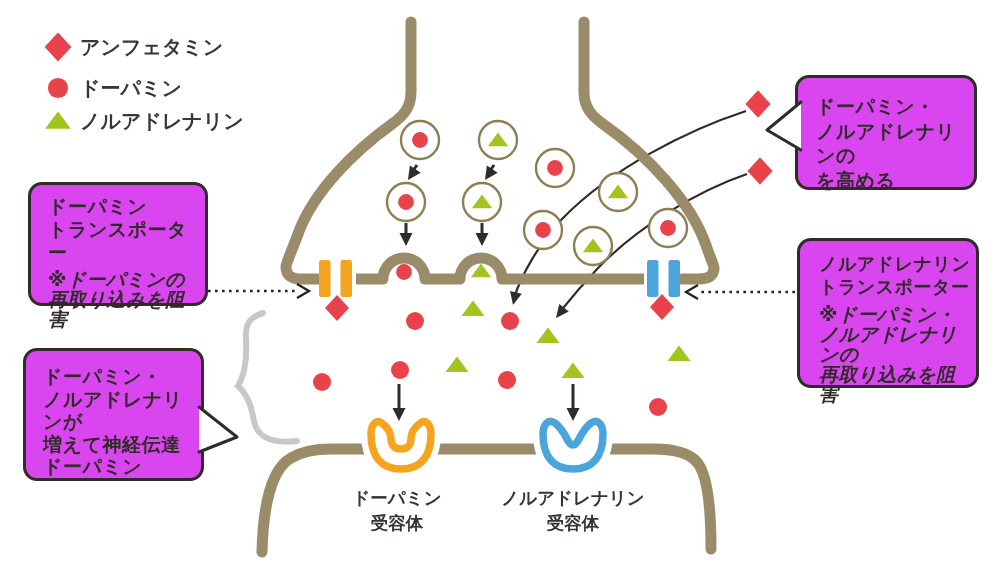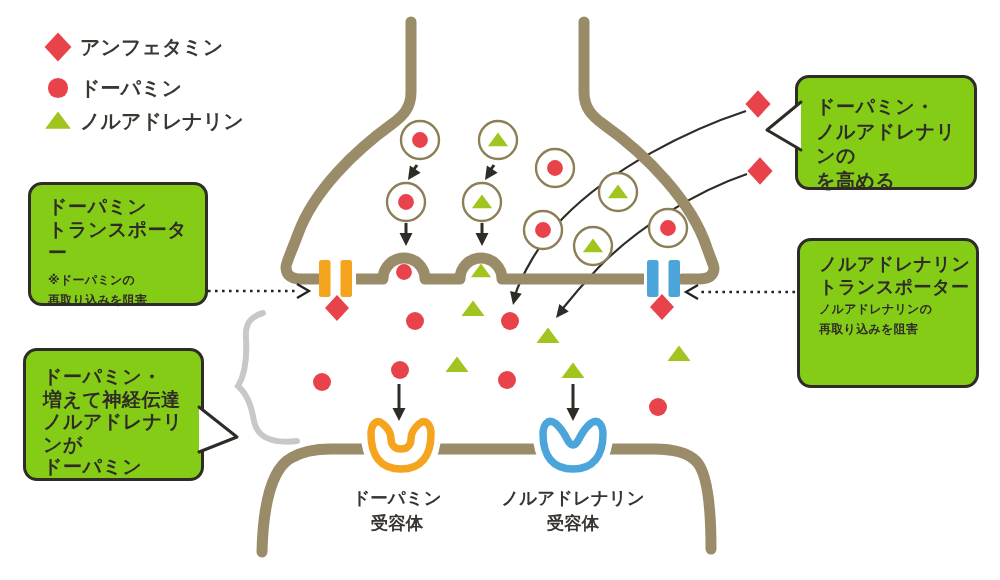--- a/index.html
+++ b/index.html
@@ -2,26 +2,26 @@
 <html style="--ink: #2f2b27; --tan: #9b8c69; --olive: #8c7f55; --red: #e8434b; --green: #a1c41e; --orange: #f4a41d; --blue: #4ba5da; --gray: #c8c8c8;"><head>
 <meta charset="utf-8">
 <style>
   :root{
     --ink:#2f2b27; --tan:#9b8c69; --olive:#8c7f55; --red:#e8434b;
     --green:#a1c41e; --orange:#f4a41d; --blue:#4ba5da; --gray:#c8c8c8;
   }
   html,body{margin:0;padding:0;background:#fff;}
   .stage{position:relative;width:1000px;height:580px;background:#fff;overflow:hidden;
          font-family:"Liberation Sans","DejaVu Sans",sans-serif;color:var(--ink);}
-  .box{position:absolute;background:#84cc16;border:3px solid var(--ink);border-radius:14px;
+  .box{position:absolute;background:#d946ef;border:3px solid var(--ink);border-radius:14px;
        box-sizing:border-box;z-index:1;}
   .bt{font-size:19px;line-height:23px;font-weight:700;letter-spacing:.5px;}
   .bt24{font-size:19px;line-height:24.5px;font-weight:700;letter-spacing:.5px;}
   .bt22{font-size:19px;line-height:22.5px;font-weight:700;letter-spacing:.5px;}
-  .bn{font-size:12px;line-height:20px;font-weight:700;letter-spacing:.3px;}
+  .bn{font-size:19px;line-height:20px;font-weight:700;letter-spacing:.3px;font-style:italic;}
   .gap{margin-top:6px;}
   svg.overlay{position:absolute;left:0;top:0;z-index:2;pointer-events:none;}
   .legend-label{position:absolute;z-index:3;font-size:20px;line-height:25px;font-weight:600;color:#3a3631;}
   .rlabel{position:absolute;z-index:3;text-align:center;font-size:17.5px;line-height:25px;
           font-weight:600;color:#38342f;}
 </style>
 </head>
 <body>
 
 <div class="stage">
@@ -32,34 +32,35 @@
 
   <div class="box" style="left:28px;top:182px;width:180px;height:124px;padding:10px 6px 0 17px;">
     <div class="bt">ドーパミン</div>
     <div class="bt">トランスポーター</div>
     <div class="bn gap">※ドーパミンの</div>
     <div class="bn">再取り込みを阻害</div>
   </div>
 
   <div class="box" style="left:23px;top:348px;width:181px;height:133px;padding:15px 6px 0 17px;">
     <div class="bt22">ドーパミン・</div>
+    <div class="bt22">ノルアドレナリンが</div>
     <div class="bt22">増えて神経伝達</div>
-    <div class="bt22">ノルアドレナリンが</div>
     <div class="bt22">ドーパミン</div>
   </div>
 
   <div class="box" style="left:795px;top:75px;width:182px;height:115px;padding:17px 6px 0 18px;">
     <div class="bt24">ドーパミン・</div>
     <div class="bt24">ノルアドレナリンの</div>
     <div class="bt24">を高める</div>
   </div>
 
   <div class="box" style="left:797px;top:238px;width:182px;height:150px;padding:12px 4px 0 19px;">
     <div class="bt" style="font-size:18px;">ノルアドレナリン</div>
     <div class="bt" style="font-size:18px;">トランスポーター</div>
+    <div class="bn gap">※ドーパミン・</div>
     <div class="bn">ノルアドレナリンの</div>
     <div class="bn">再取り込みを阻害</div>
   </div>
 
   <div class="rlabel" style="left:312px;top:486px;width:170px;">
     <div>ドーパミン</div>
     <div>受容体</div>
   </div>
   <div class="rlabel" style="left:487px;top:486px;width:172px;">
     <div>ノルアドレナリン</div>

